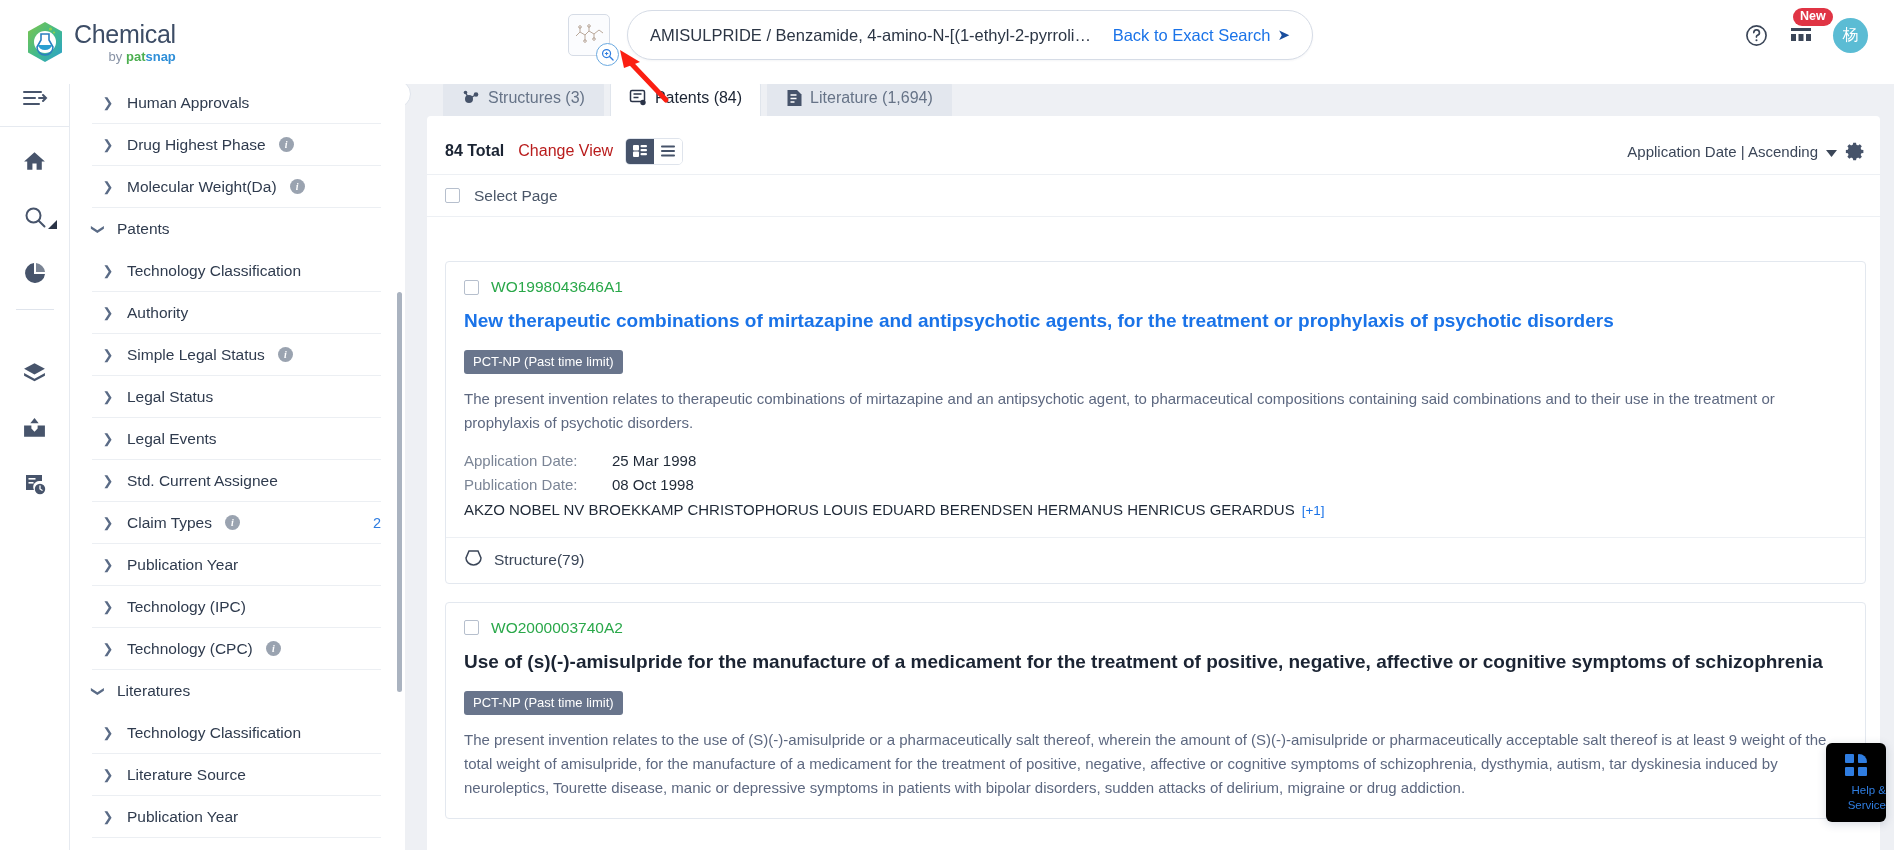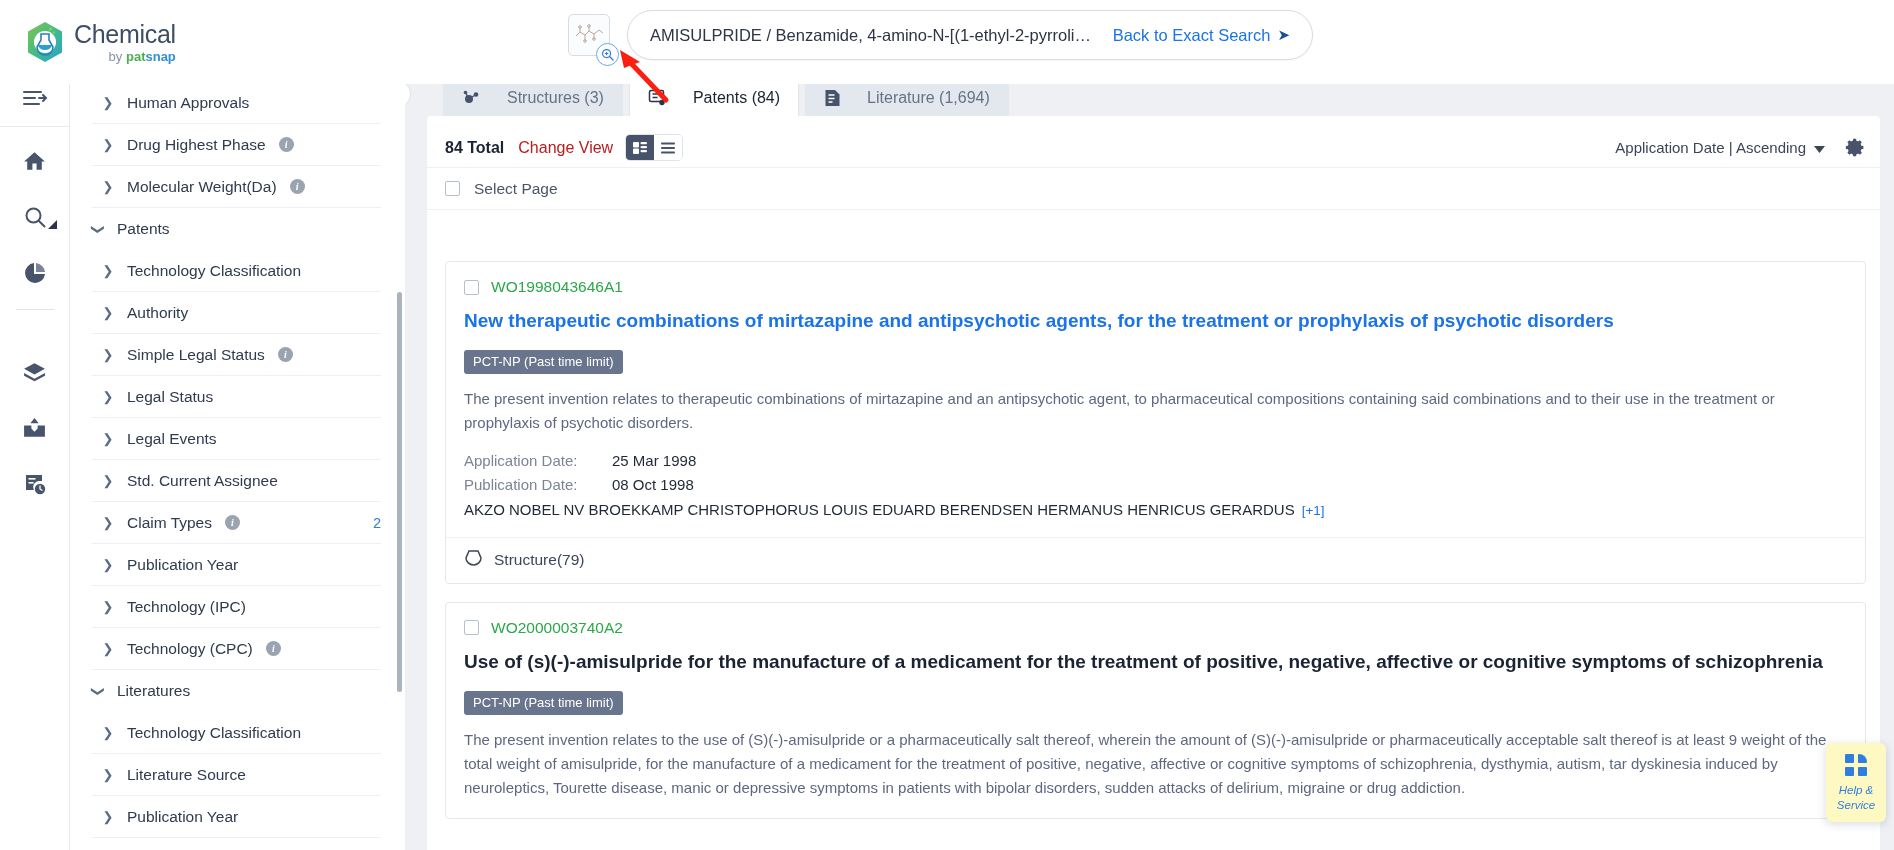--- a/index.html
+++ b/index.html
@@ -129,45 +129,45 @@
   .collapse-btn {
     position: absolute; left: -22px; top: 10px; width: 28px; height: 28px;
     border-radius: 50%; background: #fff; border: 1px solid #dfe4ec;
     display: flex; align-items: center; justify-content: center;
     color: #2f7de0; font-size: 13px; cursor: pointer; z-index: 12;
   }
 
   .tabbar { position: absolute; left: 38px; top: 8px; display: flex; gap: 6px; }
   .tab {
     height: 38px; padding: 0 18px; border-radius: 7px 7px 0 0;
-    display: flex; align-items: center; gap: 26px;
+    display: flex; align-items: center; gap: 7px;
     font-size: 16px; color: #667387; background: #e3e7ee; cursor: pointer;
     border: 1px solid transparent; border-bottom: none;
   }
   .tab.active { background: #fff; color: #1b2433; font-weight: normal; border-color: #e0e5ec; }
   .tab-icon { display: flex; align-items: center; color: #46536a; }
   .tab.active .tab-icon { color: #2a3347; }
 
   .content-card {
     position: absolute; left: 22px; right: 14px; top: 46px; bottom: 0;
     background: #fff; border-radius: 4px 4px 0 0;
   }
   .toolbar {
-    height: 52px; display: flex; align-items: center; padding: 12px 14px 0 18px;
+    height: 59px; display: flex; align-items: center; padding: 12px 14px 0 18px;
     border-bottom: 1px solid #edf0f4;
   }
   .total { font-size: 16px; font-weight: bold; color: #1b2433; }
   .change-view { font-size: 16px; color: #b91c1c; margin-left: 14px; cursor: pointer; }
   .view-toggle {
     margin-left: 12px; display: flex; border: 1px solid #dfe4ec; border-radius: 5px; overflow: hidden;
   }
   .vt { width: 28px; height: 25px; display: flex; align-items: center; justify-content: center; cursor: pointer; }
   .vt.sel { background: #46536a; color: #fff; }
   .vt.un { color: #46536a; background: #fff; }
-  .toolbar-right { margin-left: auto; display: flex; align-items: center; gap: 20px; }
+  .toolbar-right { margin-left: auto; display: flex; align-items: center; gap: 8px; }
   .sort-sel { font-size: 15px; color: #3b4658; display: flex; align-items: center; gap: 8px; cursor: pointer; }
   .gear { color: #46536a; cursor: pointer; display: flex; }
 
   .selectrow {
     height: 42px; display: flex; align-items: center; padding: 0 14px 0 18px;
     border-bottom: 1px solid #edf0f4; position: relative;
   }
   .cbox {
     width: 15px; height: 15px; border: 1px solid #b6bfcd; border-radius: 2px; background: #fff;
     cursor: pointer; flex: none;
@@ -214,23 +214,23 @@
   .mval .plus { color: #1a73e8; font-size: 13.5px; margin-left: 7px; cursor: pointer; }
   .card-foot {
     margin: 14px -18px 0; border-top: 1px solid #edf0f4;
     height: 46px; display: flex; align-items: center; padding: 0 18px;
     gap: 11px; font-size: 15.5px; color: #3b4658; cursor: pointer;
   }
 
   
   .help-widget {
     position: absolute; right: 8px; bottom: 28px; width: 60px;
-    background: #fef9c3; border-radius: 6px;
+    background: #000000; border-radius: 6px;
     box-shadow: 0 2px 10px rgba(30,50,90,.18);
-    padding: 11px 0 8px; text-align: center; cursor: pointer; z-index: 25; font-style: italic;
+    padding: 11px 0 8px; text-align: right; cursor: pointer; z-index: 25;
   }
   .help-dots { display: grid; grid-template-columns: 9px 9px; gap: 4px; justify-content: center; margin-bottom: 7px; }
   .hd { width: 9px; height: 9px; background: #2f7de0; border-radius: 1px; }
   .hd.r { border-radius: 1px 9px 1px 1px; }
   .help-t { font-size: 11.5px; color: #2f7de0; line-height: 1.35; }
 
   
   .red-arrow { position: absolute; left: 600px; top: 46px; z-index: 50; pointer-events: none; }
 </style>
 </head>
@@ -294,20 +294,39 @@
       </div>
       <div class="searchbar">
         <div class="search-q" title="AMISULPRIDE / Benzamide, 4-amino-N-[(1-ethyl-2-pyrrolidinyl)methyl]-…">AMISULPRIDE / Benzamide, 4-amino-N-[(1-ethyl-2-pyrrolidinyl)methyl]-…</div>
         <div class="back-exact">
           <span>Back to Exact Search</span>
           <span class="back-arrow">➤</span>
         </div>
       </div>
     </div>
 
+    <div class="header-right">
+      <div class="hicon">
+        <svg width="25" height="25" viewBox="0 0 24 24" fill="none" stroke="#3b4658" stroke-width="1.6">
+          <circle cx="12" cy="12" r="9.2"></circle>
+          <path d="M9.4 9.2a2.7 2.7 0 1 1 3.4 2.7c-.7.25-.9.8-.9 1.6" stroke-linecap="round"></path>
+          <circle cx="12" cy="16.6" r="1" fill="#3b4658" stroke="none"></circle>
+        </svg>
+      </div>
+      <div class="hicon apps-wrap">
+        <div class="new-badge">New</div>
+        <svg width="24" height="24" viewBox="0 0 24 24">
+          <rect x="2" y="5" width="20" height="3" fill="#3b4658"></rect>
+          <rect x="2" y="11" width="5" height="7" fill="#3b4658"></rect>
+          <rect x="9.5" y="11" width="5" height="7" fill="#3b4658"></rect>
+          <rect x="17" y="11" width="5" height="7" fill="#3b4658"></rect>
+        </svg>
+      </div>
+      <div class="avatar">杨</div>
+    </div>
   </div>
 
   <div class="rail">
     <div class="rail-item">
       <svg width="26" height="22" viewBox="0 0 26 22" stroke="#47546b" stroke-width="2" stroke-linecap="round">
         <path d="M2 5 h17"></path>
           <path d="M2 11 h11"></path>
           <path d="M2 17 h15"></path>
         <path d="M17 11 h7 M21 8 l3 3 -3 3" fill="none"></path>
       </svg>

